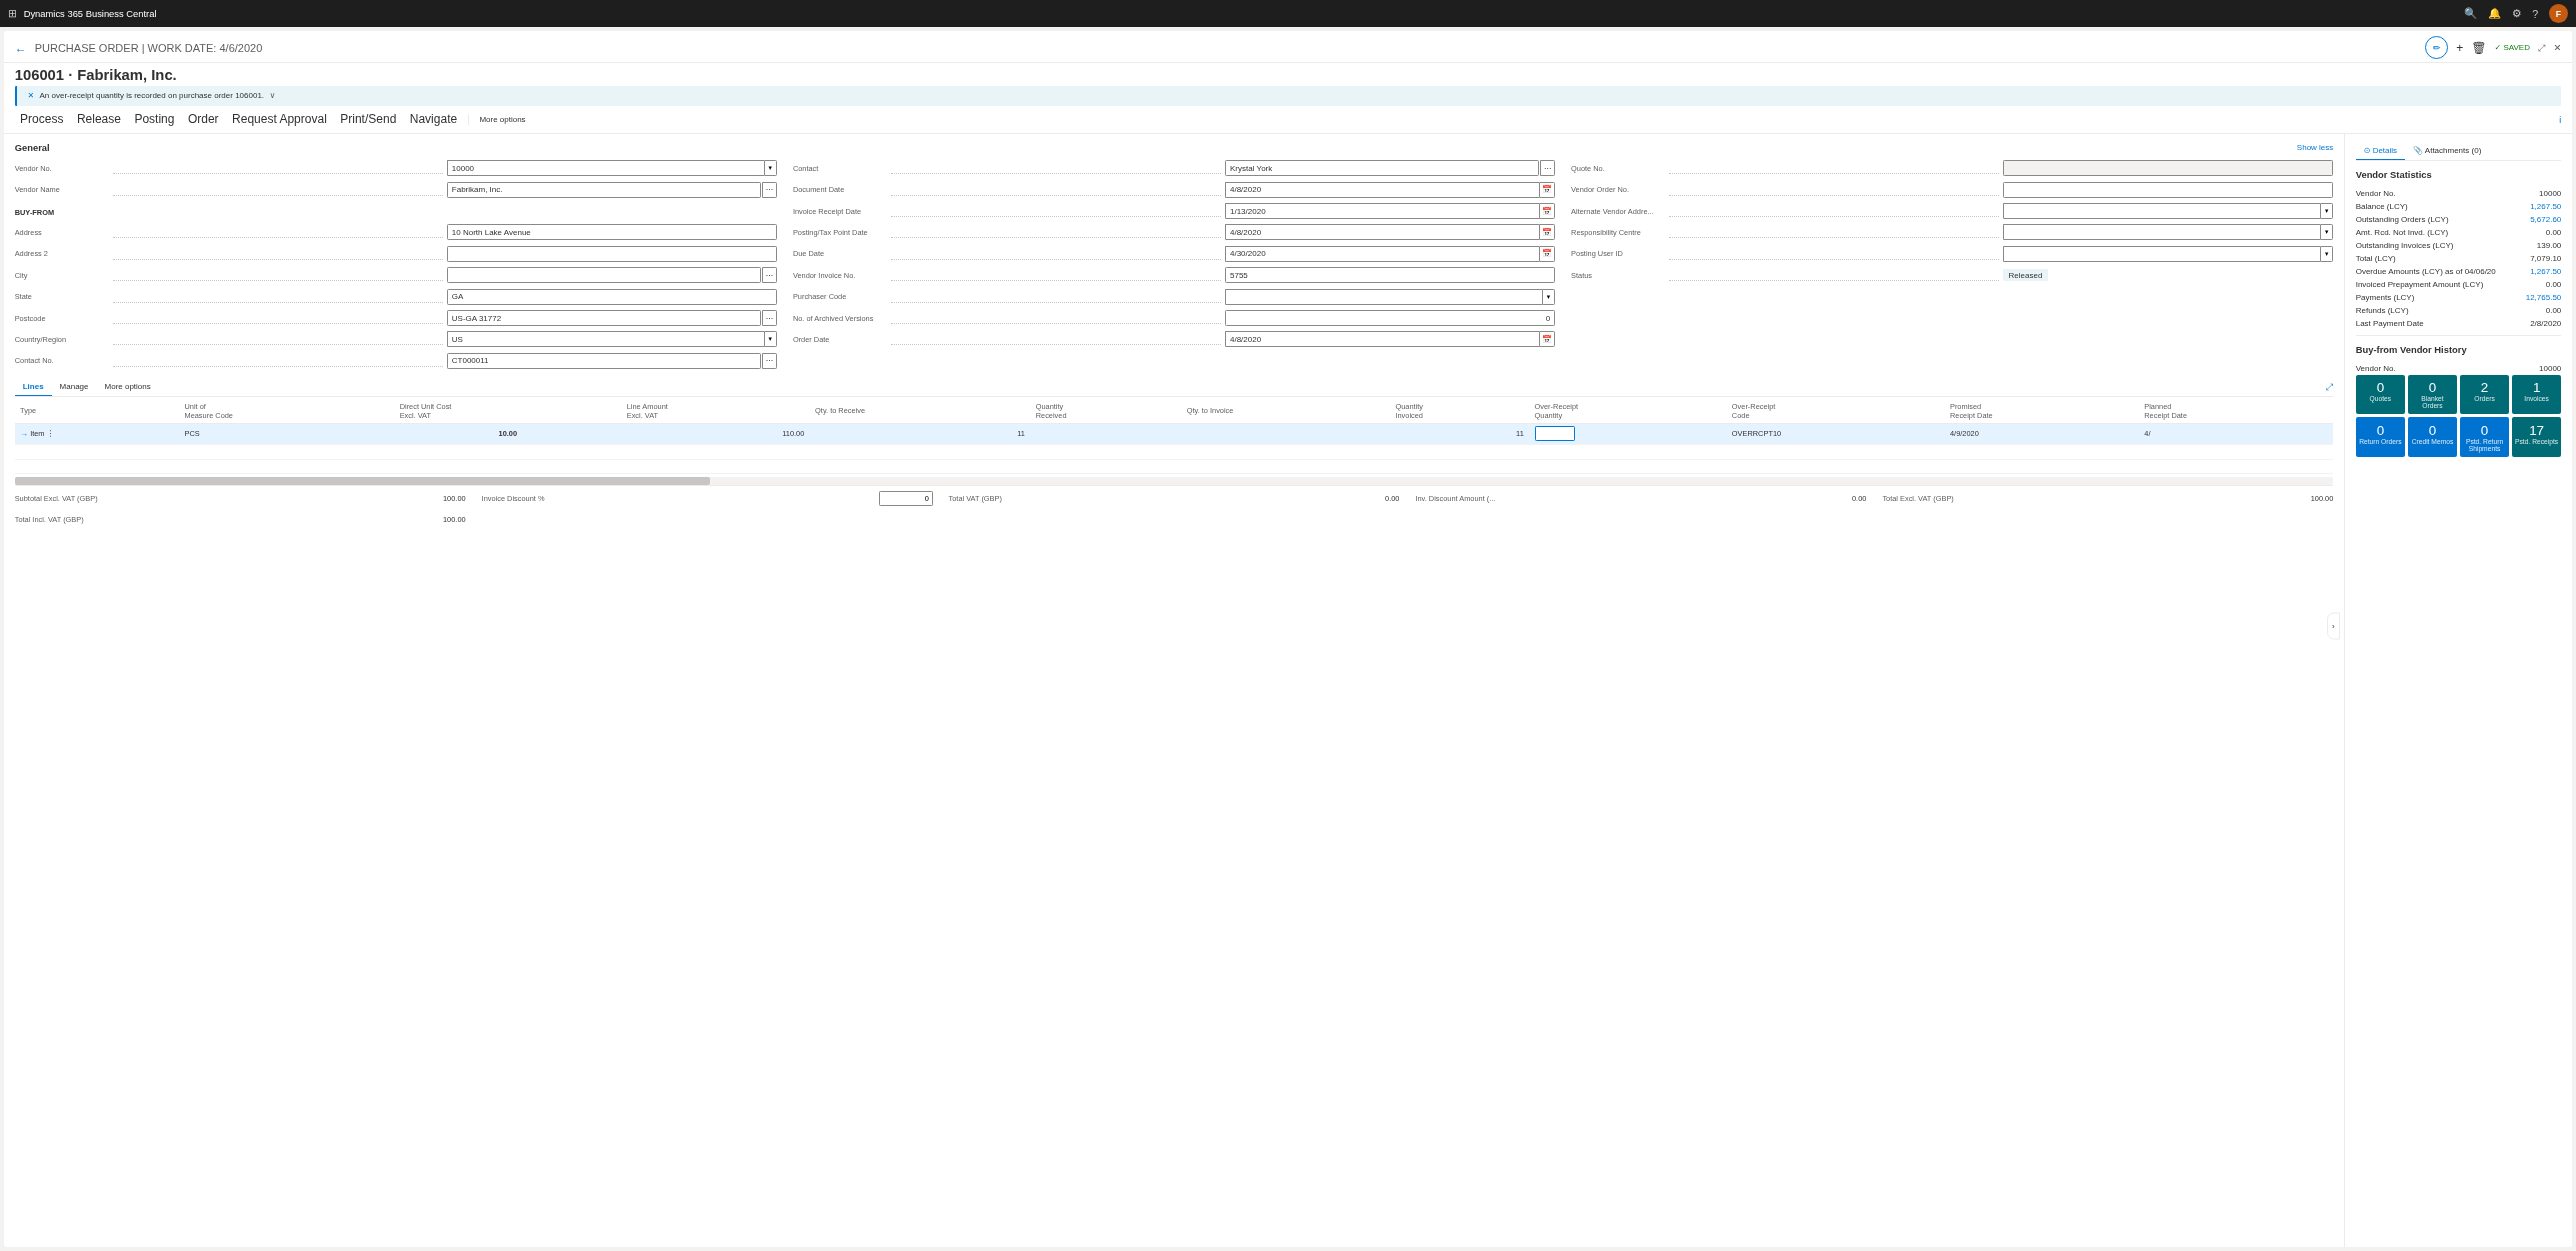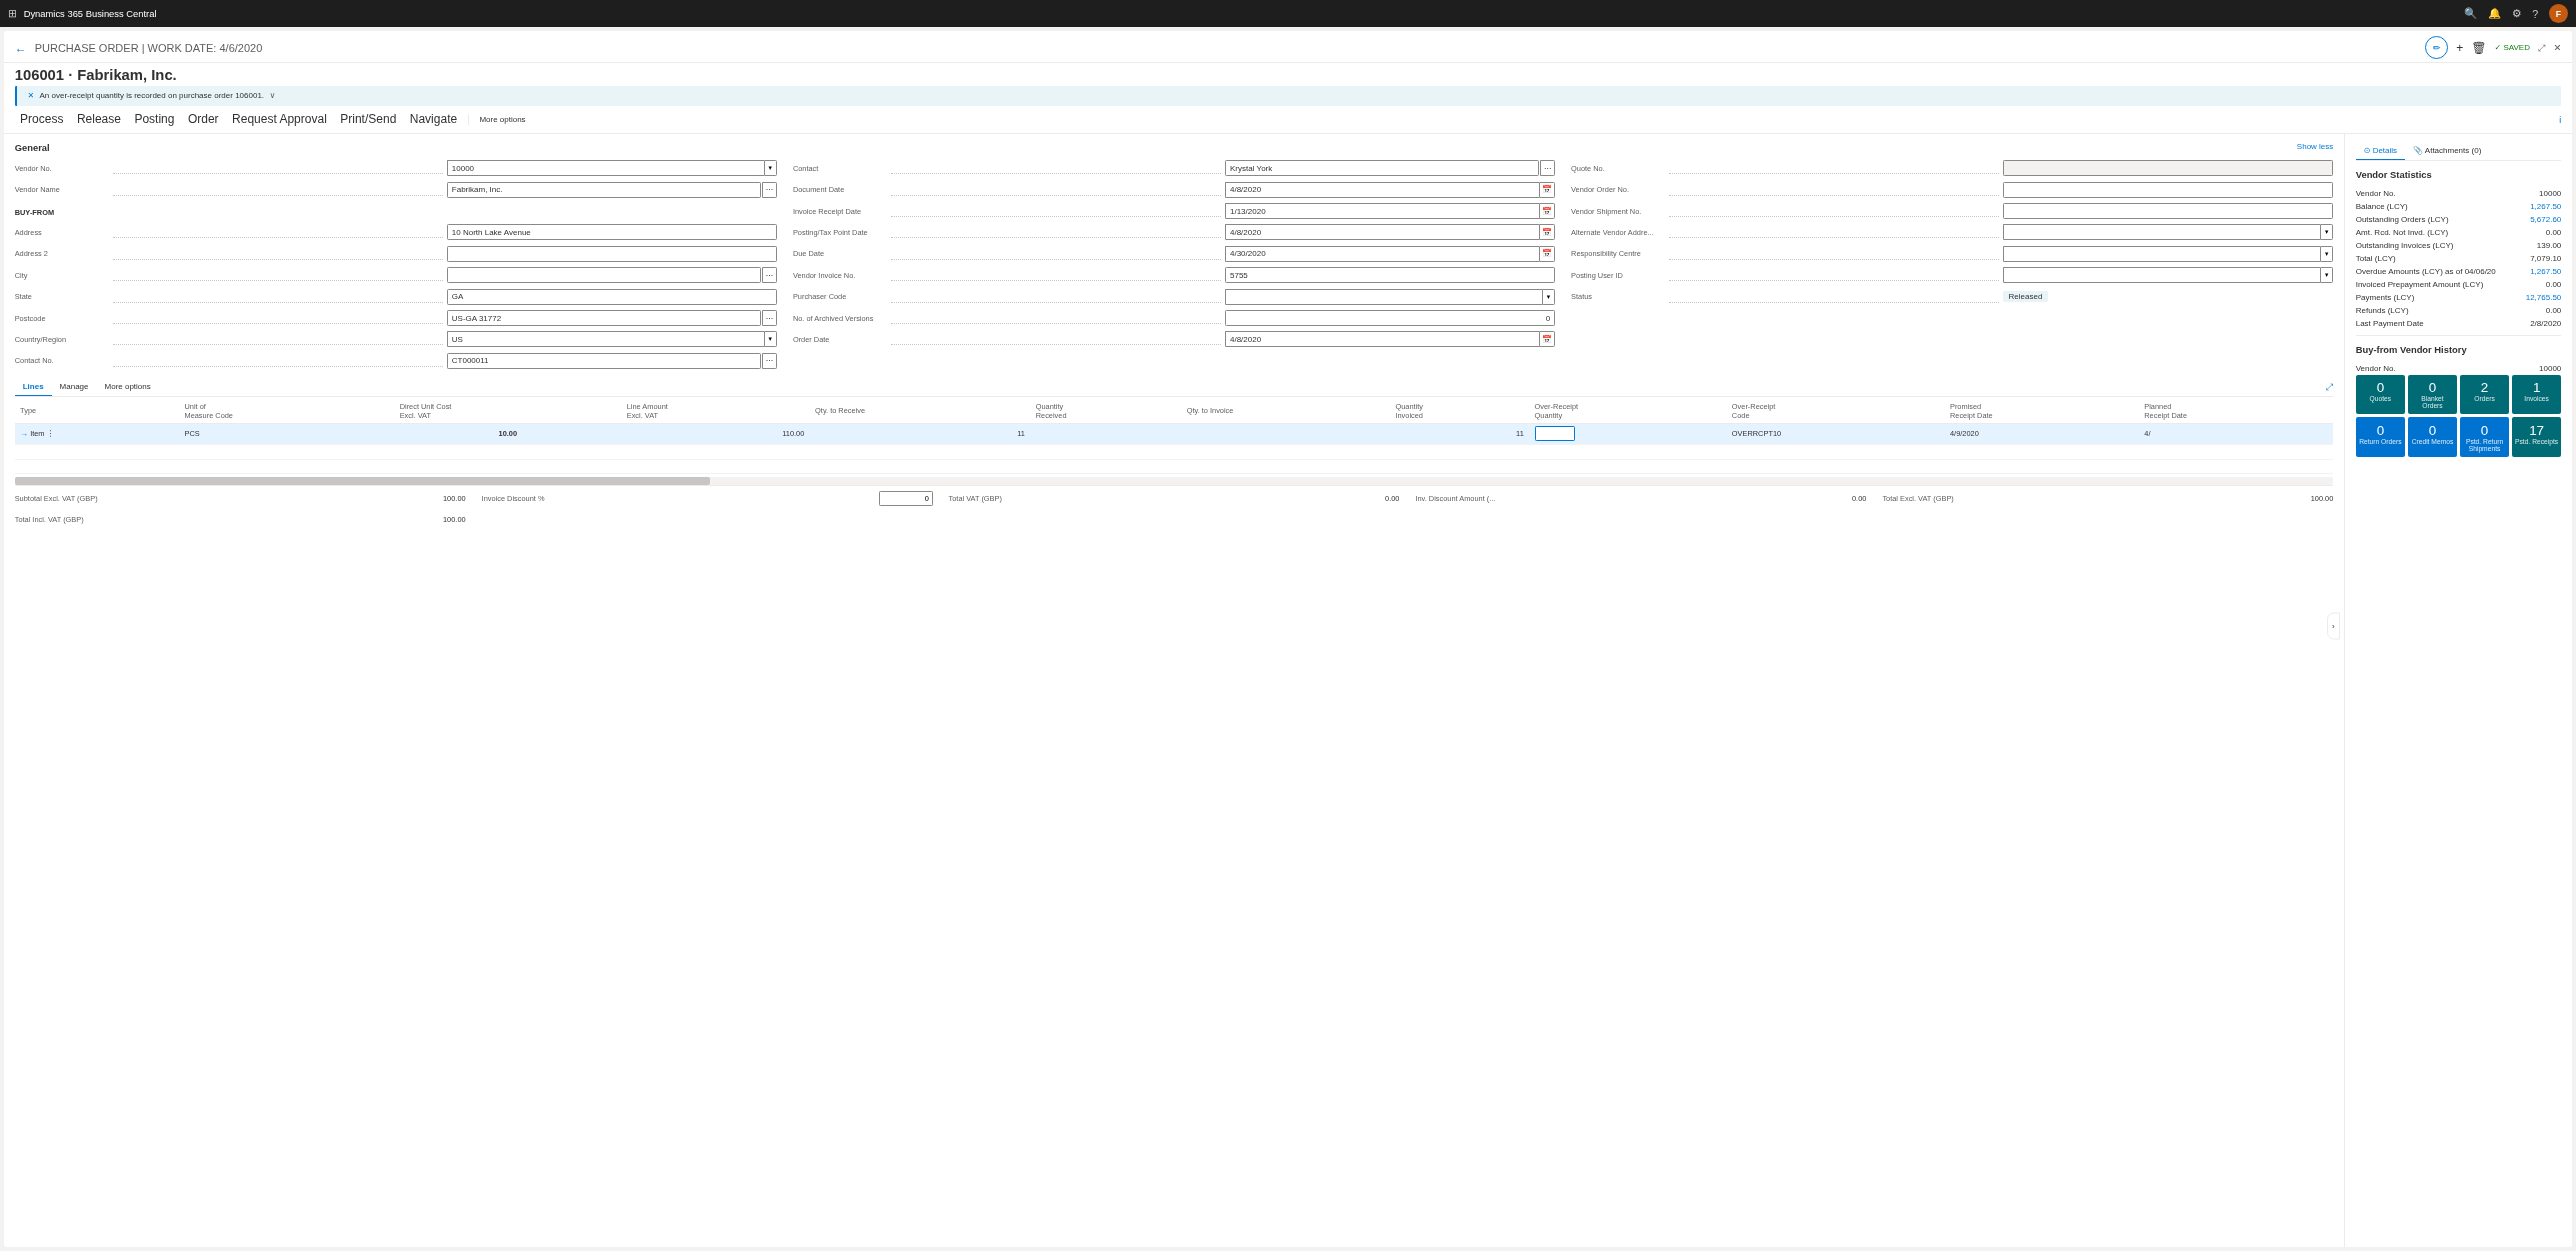--- a/index.html
+++ b/index.html
@@ -103,21 +103,21 @@
     
     .form-area {
       flex: 1;
       overflow-y: auto;
       padding: 8px 10.7px;
     }
 
     
     .section-header {
       display: flex;
-      align-items: flex-start;
+      align-items: center;
       justify-content: space-between;
       margin-bottom: 6.7px;
       gap: 12px;
     }
     .section-title { font-size: 9.4px; font-weight: 600; }
     .show-less { font-size: 8px; color: #0078d4; cursor: pointer; background: none; border: none; }
 
     
     .form-grid {
       display: grid;
@@ -643,27 +643,20 @@
         <div class="form-column">
           <div class="form-row">
             <span class="form-label-only">Quote No.</span>
             <div class="dotted-line"></div>
             <div class="form-value">
               <input class="form-input" type="text" value="" style="background: rgb(243, 242, 241);">
             </div>
           </div>
           <div class="form-row">
             <span class="form-label-only">Vendor Order No.</span>
-            <div class="dotted-line"></div>
-            <div class="form-value">
-              <input class="form-input" type="text" value="" style="">
-            </div>
-          </div>
-          <div class="form-row">
-            <span class="form-label-only">Vendor Shipment No.</span>
             <div class="dotted-line"></div>
             <div class="form-value">
               <input class="form-input" type="text" value="" style="">
             </div>
           </div>
           <div class="form-row">
             <span class="form-label-only">Alternate Vendor Addre...</span>
             <div class="dotted-line"></div>
             <div class="form-value">
               <div class="dropdown-wrap">

